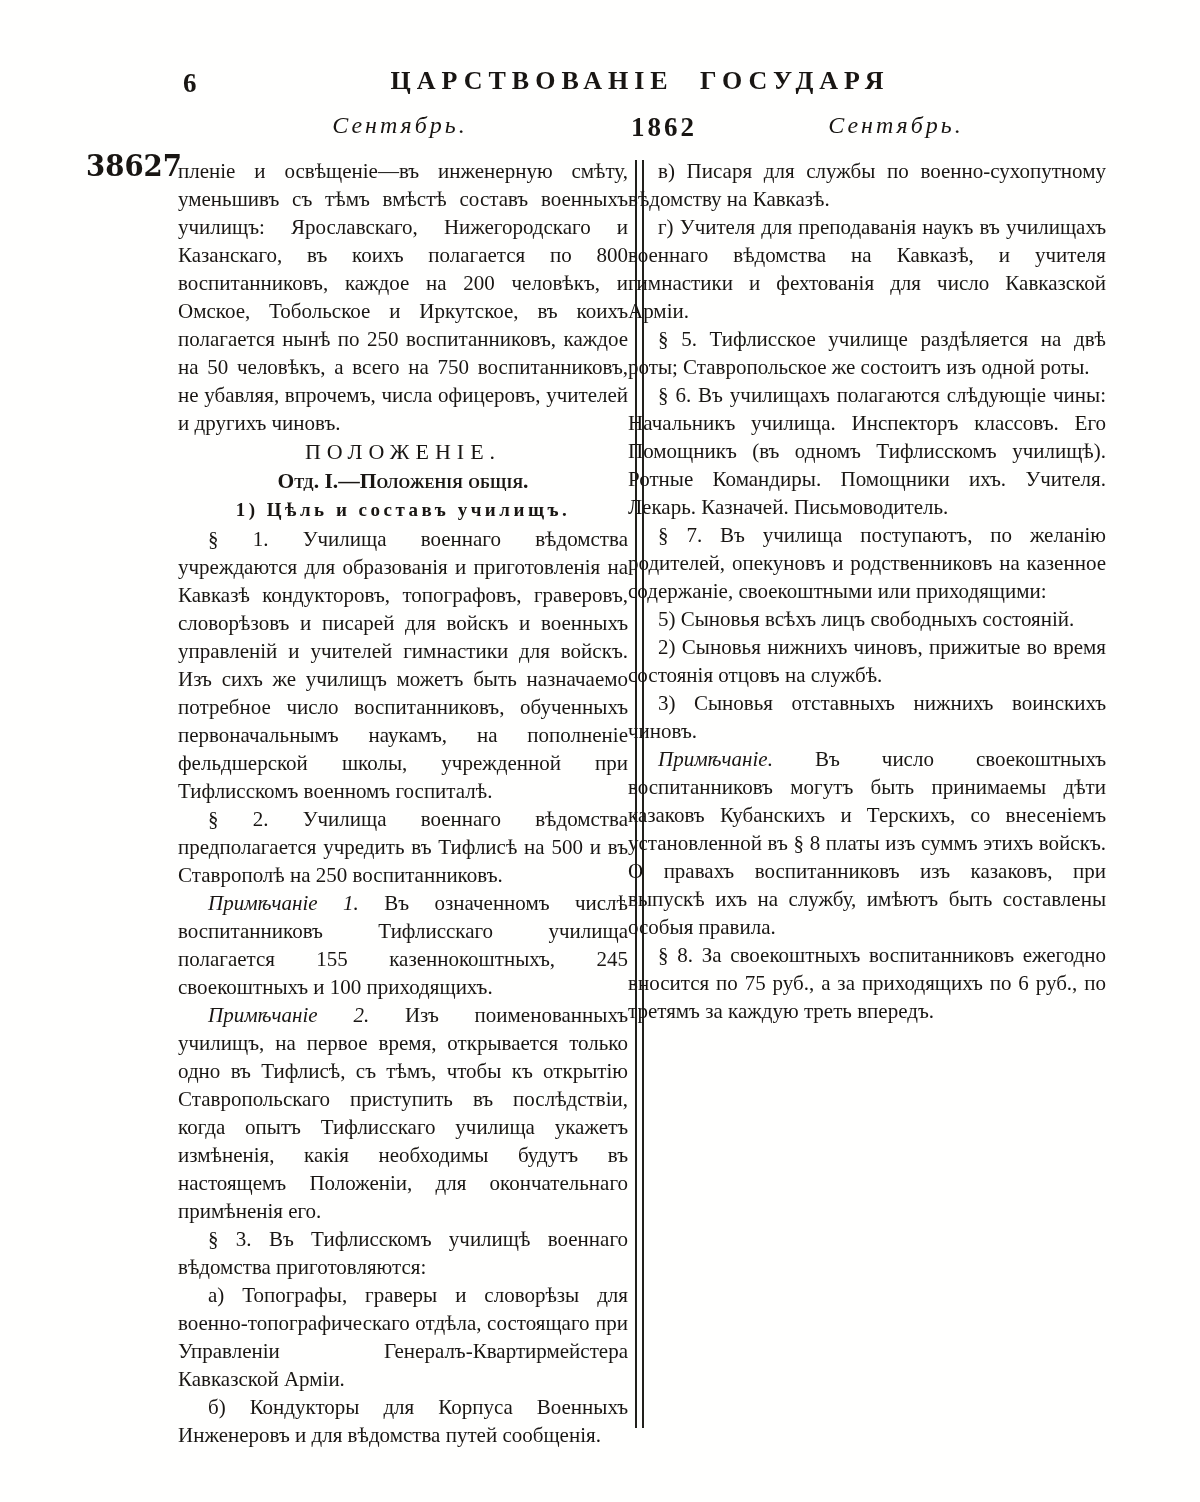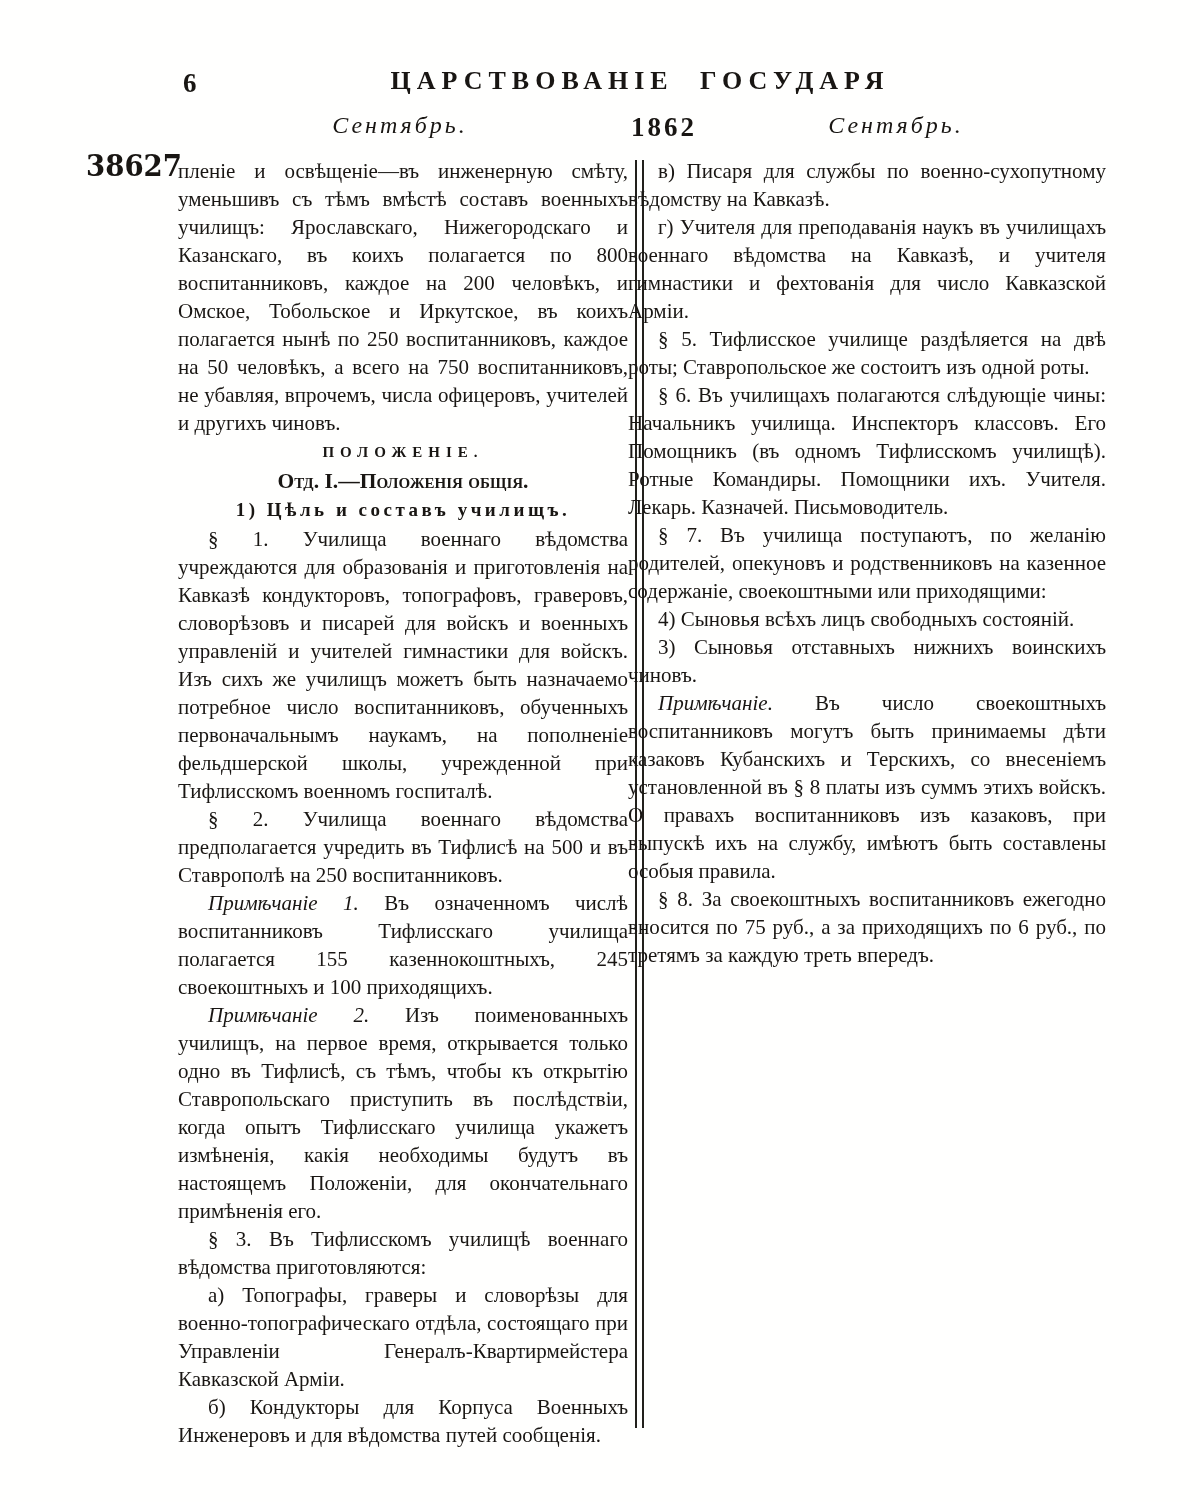--- a/index.html
+++ b/index.html
@@ -44,21 +44,21 @@
     border-left:2px solid #22201c;border-right:2px solid #22201c;
   }
   
   .columns{position:absolute;top:157px;left:178px;display:flex;}
   .col{font-size:21px;line-height:28px;}
   .col-left{width:450px;}
   .col-right{width:478px;}
   .p{margin:0;text-indent:30px;text-align:justify;hyphens:none;}
   .p.cont{text-indent:0;}
   .h{margin:0;text-align:center;text-indent:0;}
-  .h-main{font-weight:bold;font-size:15px;letter-spacing:6px;line-height:30px;}
+  .h-main{font-weight:normal;font-size:22px;letter-spacing:6px;line-height:30px;}
   .h-sect{font-weight:bold;font-variant:small-caps;font-size:21.5px;line-height:28px;}
   .h-spaced{font-weight:bold;font-size:19px;letter-spacing:3.5px;line-height:30px;}
   .note-label{font-style:italic;}
 </style>
 </head>
 <body>
 
 <div class="page">
 
   <header class="running-head">
@@ -91,20 +91,21 @@
       <p class="p">а) Топографы, граверы и словорѣзы для военно-топографическаго отдѣла, состоящаго при Управленіи Генералъ-Квартирмейстера Кавказской Арміи.</p>
       <p class="p">б) Кондукторы для Корпуса Военныхъ Инженеровъ и для вѣдомства путей сообщенія.</p>
     </section>
 
     <section class="col col-right">
       <p class="p">в) Писаря для службы по военно-сухопутному вѣдомству на Кавказѣ.</p>
       <p class="p">г) Учителя для преподаванія наукъ въ училищахъ военнаго вѣдомства на Кавказѣ, и учителя гимнастики и фехтованія для число Кавказской Арміи.</p>
       <p class="p">§ 5. Тифлисское училище раздѣляется на двѣ роты; Ставропольское же состоитъ изъ одной роты.</p>
       <p class="p">§ 6. Въ училищахъ полагаются слѣдующіе чины: Начальникъ училища. Инспекторъ классовъ. Его Помощникъ (въ одномъ Тифлисскомъ училищѣ). Ротные Командиры. Помощники ихъ. Учителя. Лекарь. Казначей. Письмоводитель.</p>
       <p class="p">§ 7. Въ училища поступаютъ, по желанію родителей, опекуновъ и родственниковъ на казенное содержаніе, своекоштными или приходящими:</p>
-      <p class="p">4) Сыновья всѣхъ лицъ свободныхъ состояній.</p>
+      <p class="p">5) Сыновья всѣхъ лицъ свободныхъ состояній.</p>
+      <p class="p">2) Сыновья нижнихъ чиновъ, прижитые во время состоянія отцовъ на службѣ.</p>
       <p class="p">3) Сыновья отставныхъ нижнихъ воинскихъ чиновъ.</p>
       <p class="p"><i class="note-label">Примѣчаніе.</i> <span>Въ число своекоштныхъ воспитанниковъ могутъ быть принимаемы дѣти казаковъ Кубанскихъ и Терскихъ, со внесеніемъ установленной въ § 8 платы изъ суммъ этихъ войскъ. О правахъ воспитанниковъ изъ казаковъ, при выпускѣ ихъ на службу, имѣютъ быть составлены особыя правила.</span></p>
       <p class="p">§ 8. За своекоштныхъ воспитанниковъ ежегодно вносится по 75 руб., а за приходящихъ по 6 руб., по третямъ за каждую треть впередъ.</p>
     </section>
 
   </main>
 </div>
 
 </body></html>

